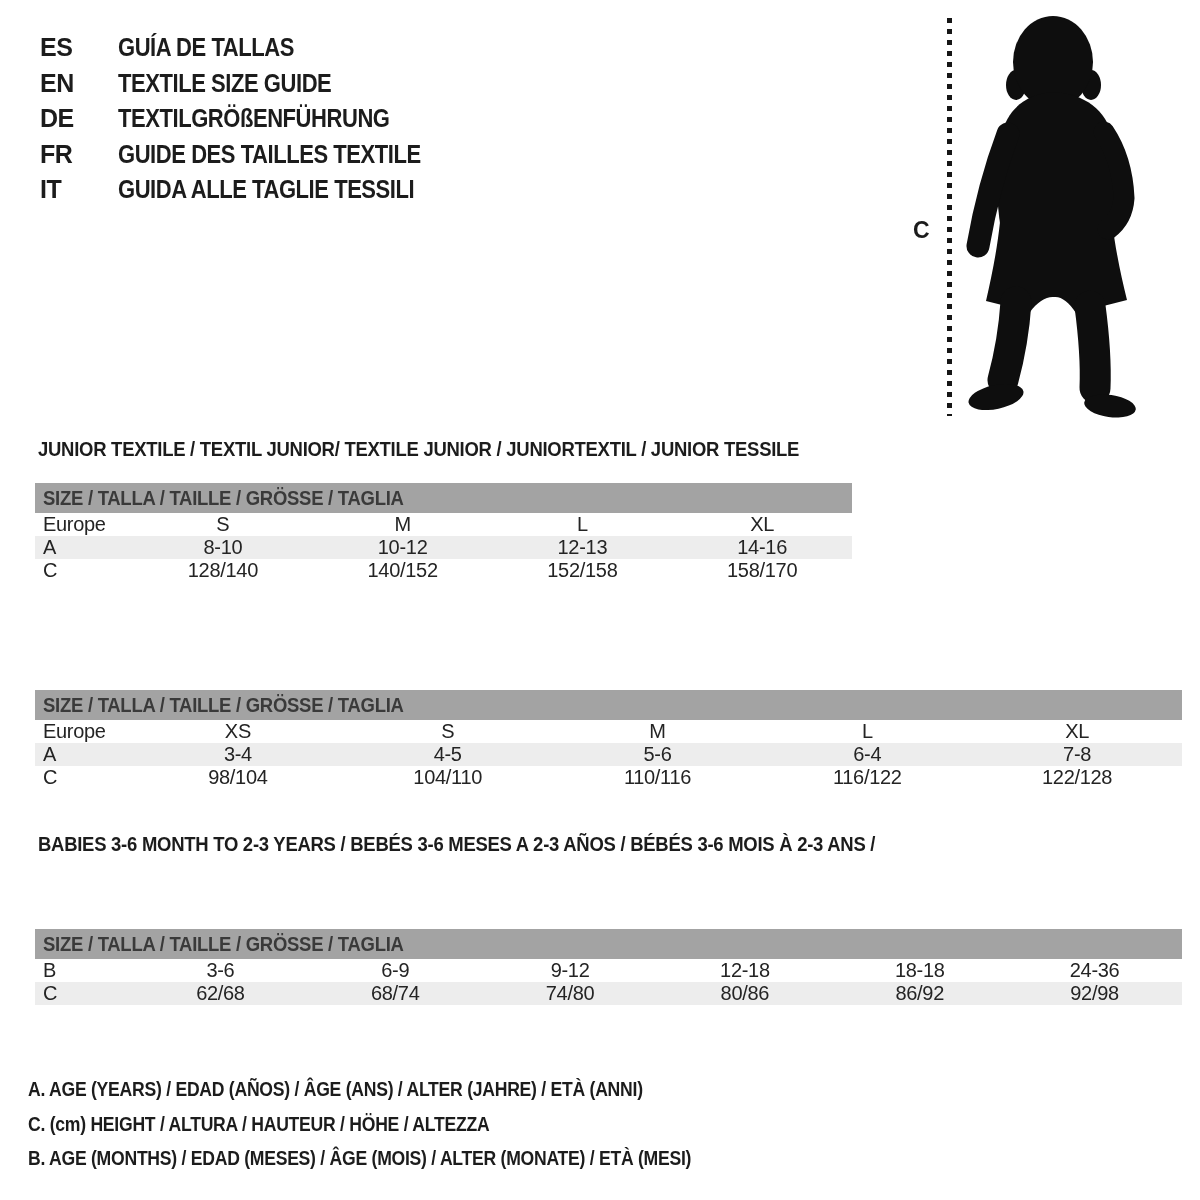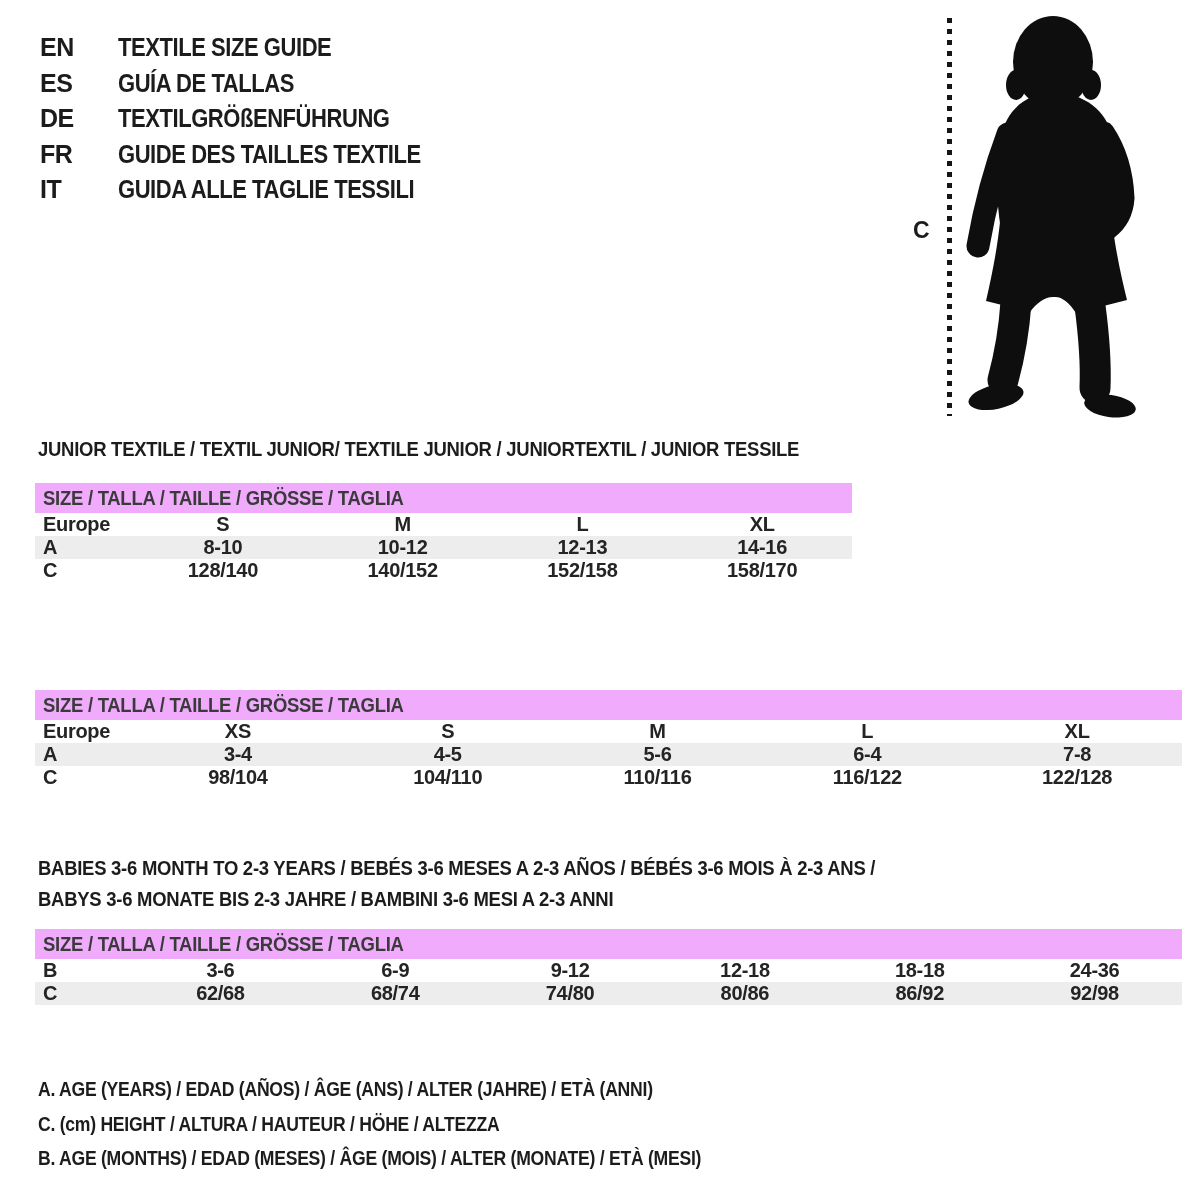--- a/index.html
+++ b/index.html
@@ -41,54 +41,54 @@
     position:absolute; left:38px;
     font-size:21px; font-weight:700; letter-spacing:-0.3px;
     white-space:nowrap;
   }
   .title-sub { font-size:13px; vertical-align:-4px; font-weight:700; }
   .babies-title-line { line-height:31px; }
 
   
   .size-table-wrap { position:absolute; }
   .size-bar {
-    height:30px; background:#f0abfc; color:#3a3a3a;
+    height:30px; background:#a3a3a3; color:#3a3a3a;
     font-size:21px; font-weight:700; line-height:30px;
     padding-left:8px; letter-spacing:-0.3px;
   }
   table.size-table { width:100%; border-collapse:collapse; table-layout:fixed; }
   table.size-table td {
-    height:20px; font-size:20px; font-weight:700; color:#242424;
+    height:20px; font-size:20px; font-weight:400; color:#242424;
     text-align:center; letter-spacing:-0.3px;margin-left:45px;
   }
   table.size-table td.label-cell { text-align:left; padding-left:8px; }
   tr.row-alt { background:#ededed; }
   col.label-col { width:98px; }
 
   
-  .legend { position:absolute; left:38px; top:1072px; }
+  .legend { position:absolute; left:28px; top:1072px; }
   .legend-line {
     height:34.5px; line-height:34.5px;
     font-size:20px; font-weight:700; letter-spacing:-0.3px;
     white-space:nowrap;
   }
 </style>
 </head>
 <body>
 
 <div class="page">
 
   <div class="lang-header">
     <div class="lang-row">
+      <span class="lang-code">ES</span>
+      <span class="lang-title cond">GUÍA DE TALLAS</span>
+    </div>
+    <div class="lang-row">
       <span class="lang-code">EN</span>
       <span class="lang-title cond">TEXTILE SIZE GUIDE</span>
-    </div>
-    <div class="lang-row">
-      <span class="lang-code">ES</span>
-      <span class="lang-title cond">GUÍA DE TALLAS</span>
     </div>
     <div class="lang-row">
       <span class="lang-code">DE</span>
       <span class="lang-title cond">TEXTILGRÖßENFÜHRUNG</span>
     </div>
     <div class="lang-row">
       <span class="lang-code">FR</span>
       <span class="lang-title cond">GUIDE DES TAILLES TEXTILE</span>
     </div>
     <div class="lang-row">
@@ -215,23 +215,22 @@
           <td>98/104</td>
           <td>104/110</td>
           <td>110/116</td>
           <td>116/122</td>
           <td>122/128</td>
         </tr>
       </tbody>
     </table>
   </div>
 
-  <div class="section-title" style="top:852px;">
+  <div class="section-title" style="top:828px;">
     <div class="babies-title-line"><span class="cond">BABIES 3-6 MONTH TO 2-3 YEARS / BEBÉS 3-6 MESES A 2-3 AÑOS / BÉBÉS 3-6 MOIS À 2-3 ANS /</span></div>
-    <div class="babies-title-line"><span class="cond">BABYS 3-6 MONATE BIS 2-3 JAHRE / BAMBINI 3-6 MESI A 2-3 ANNI</span></div>
   </div>
   <div class="size-table-wrap" style="left:35px; top:929px; width:1147px;">
     <div class="size-bar">
       <span class="cond">SIZE / TALLA / TAILLE / GRÖSSE / TAGLIA</span>
     </div>
     <table class="size-table">
       <colgroup>
           <col class="label-col">
           <col>
           <col>

